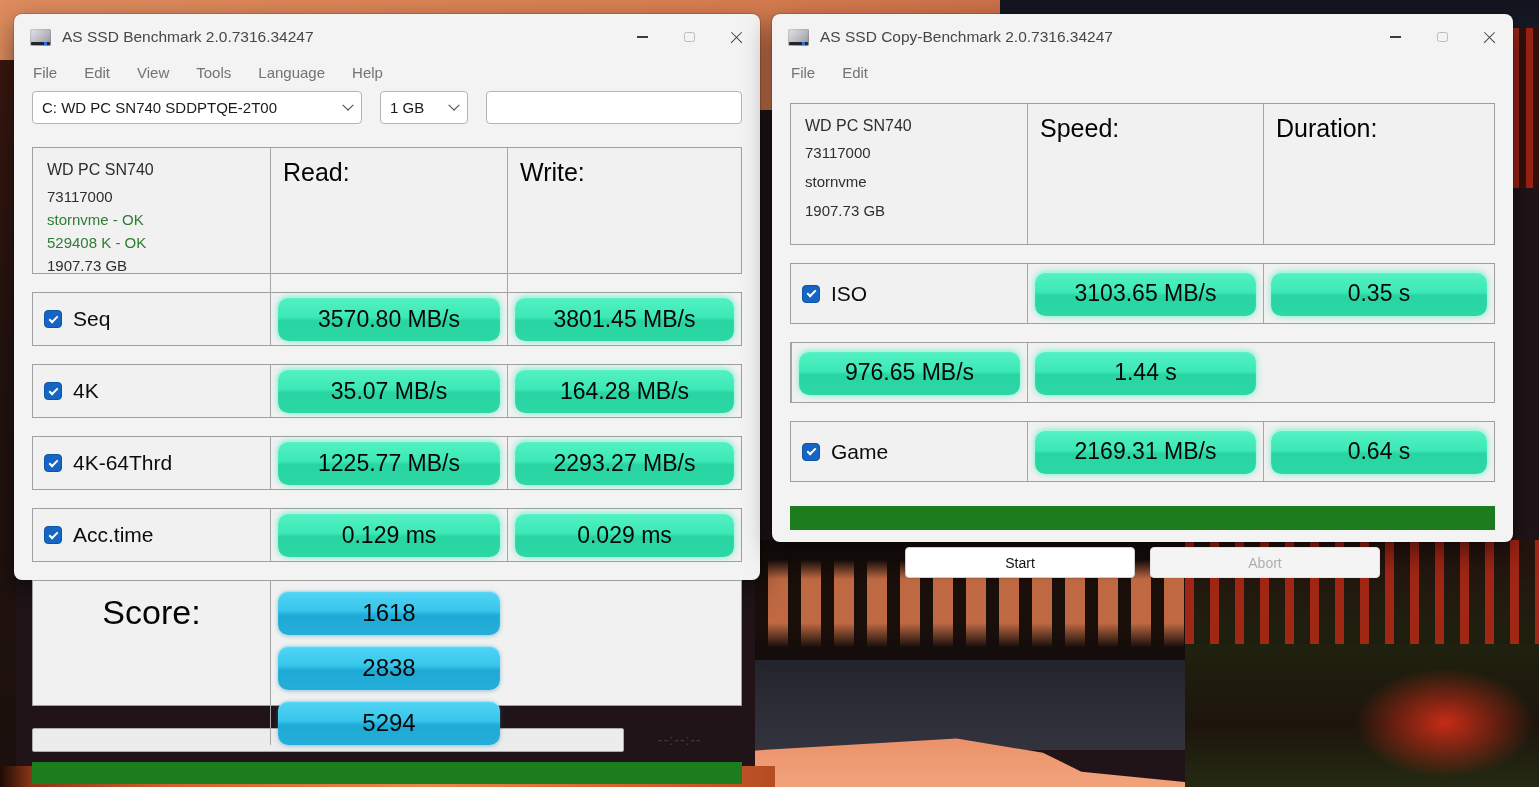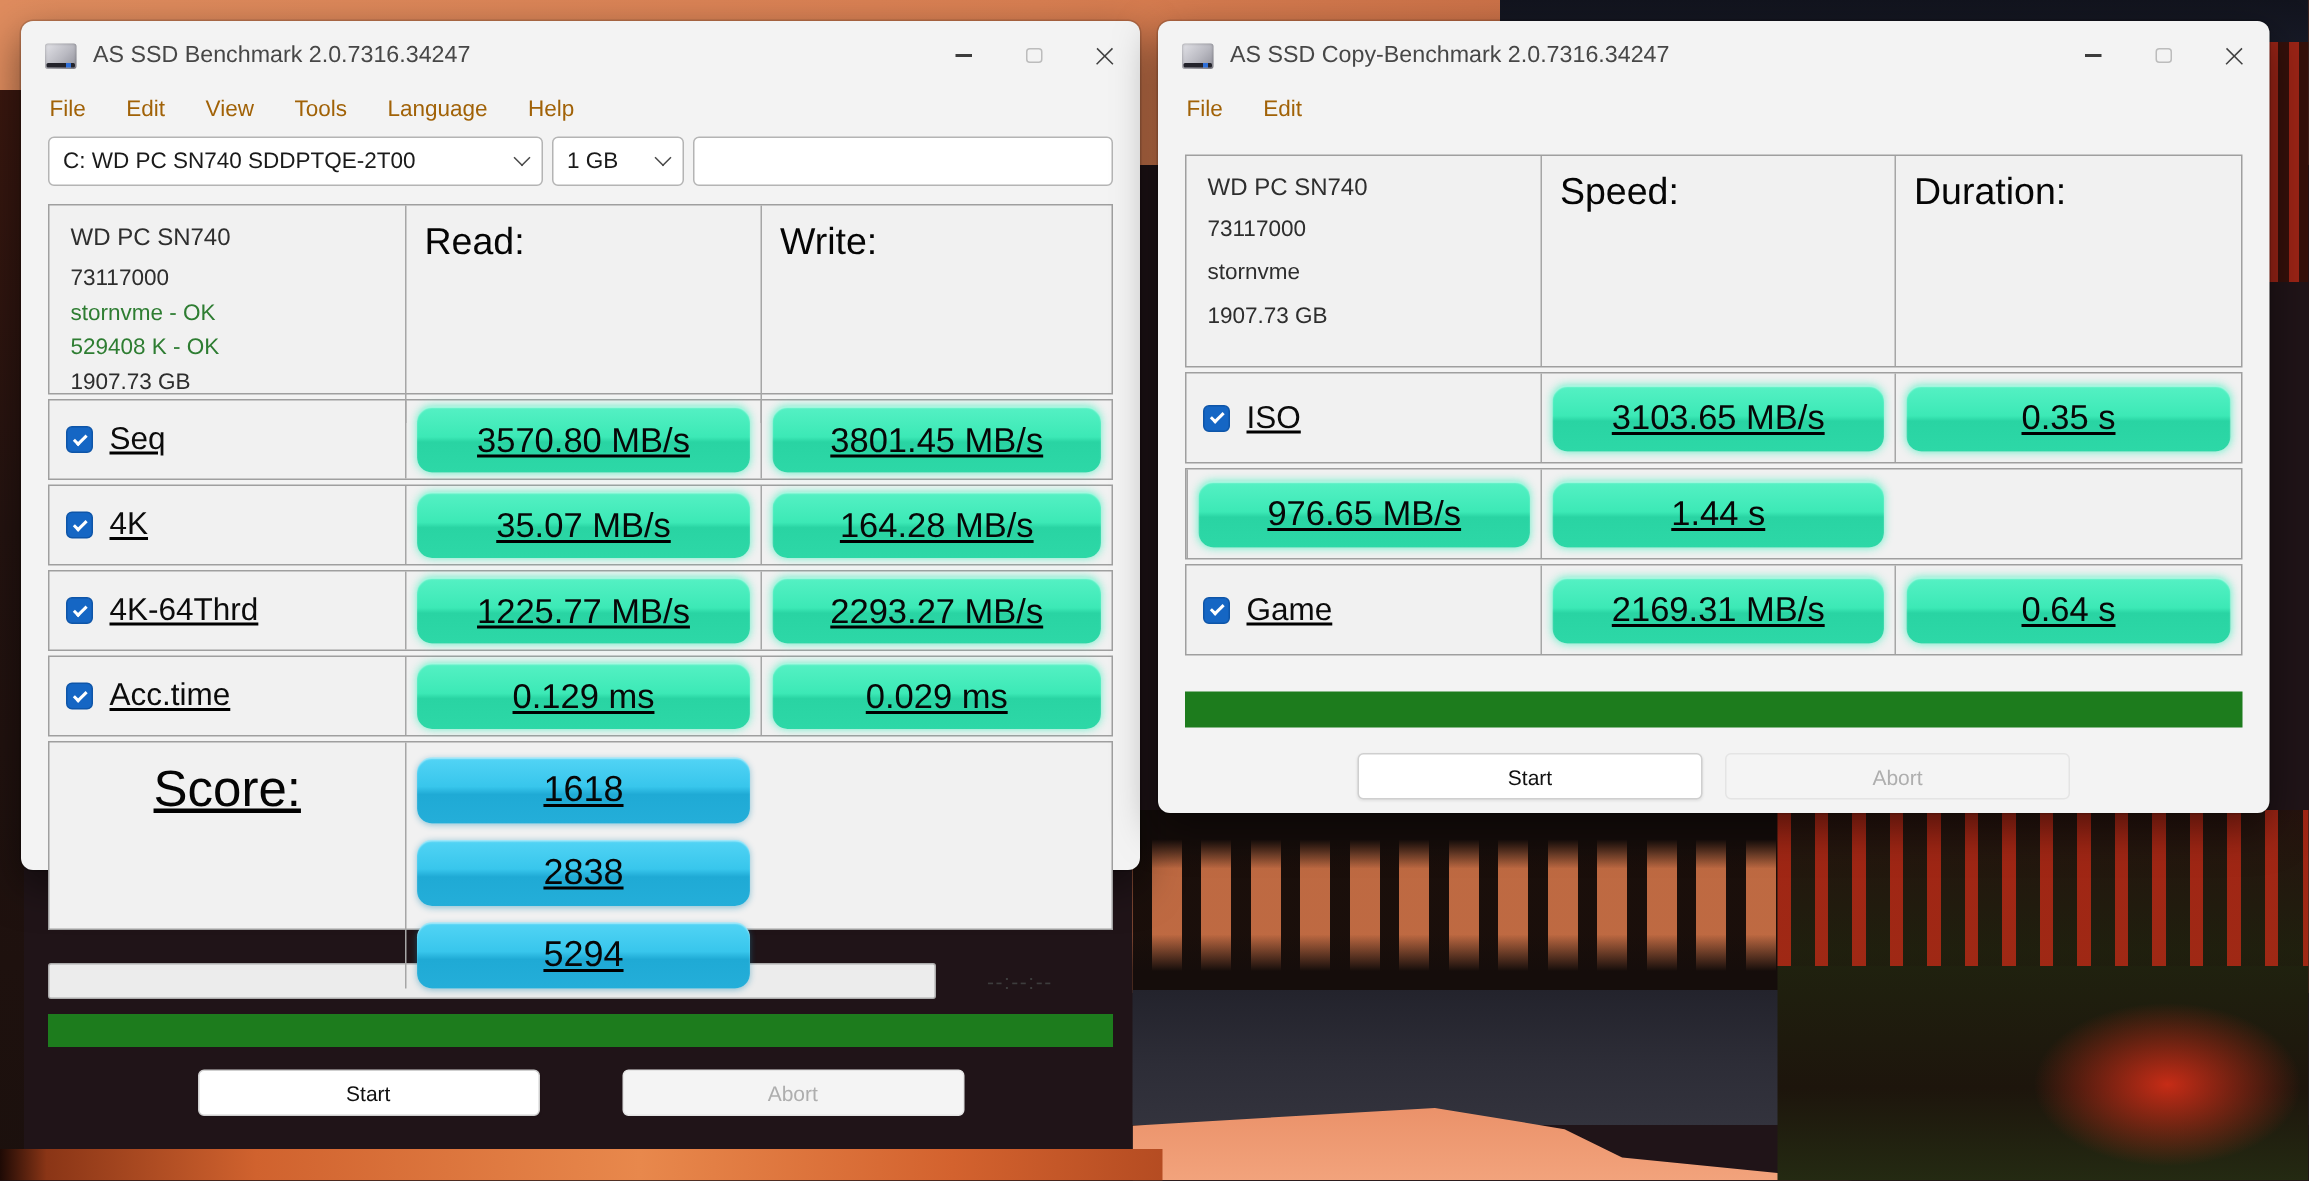--- a/index.html
+++ b/index.html
@@ -49,35 +49,35 @@
   .title { margin-left:11px; font-size:15.5px; color:#474747; }
   .win-controls { margin-left:auto; display:flex; height:100%; }
   .win-btn { width:47px; height:100%; background:transparent; border:none;
     display:flex; align-items:center; justify-content:center; position:relative; }
   .g-min { width:11px; height:1.6px; background:#3c3c3c; }
   .g-max { width:11px; height:10px; border:1.5px solid #bcbcbc; border-radius:2.5px; }
   .g-x { position:relative; width:13px; height:13px; }
   .g-x::before,.g-x::after { content:""; position:absolute; left:-1px; top:6px; width:15px; height:1.4px; background:#3f3f3f; }
   .g-x::before { transform:rotate(45deg); } .g-x::after { transform:rotate(-45deg); }
 
-  .menubar { display:flex; gap:27px; padding:4px 0 10px 19px; font-size:15px; color:#a16207; }
+  .menubar { display:flex; gap:27px; padding:4px 0 10px 19px; font-size:15px; color:#737373; }
   .menubar span { cursor:default; }
 
-  .toolbar { display:flex; gap:6px; padding:0 18px; margin-bottom:0;justify-content:center; }
+  .toolbar { display:flex; gap:18px; padding:0 18px; margin-bottom:11px;justify-content:center; }
   .combo { height:33px; background:#fff; border:1px solid #b4b4b4; border-radius:4px;
     display:flex; align-items:center; padding:0 9px; font-size:15px; color:#1a1a1a; }
   .combo-drive { width:330px; }
   .combo-size { width:88px; }
   .chev { width:8px; height:8px; border-right:1.6px solid #474747; border-bottom:1.6px solid #474747;
     transform:rotate(45deg) translate(-2px,-2px); margin-left:auto; }
   .field { flex:1; height:33px; background:#fff; border:1px solid #b4b4b4; border-radius:4px; padding:0 8px; font-size:15px; }
 
   .tablewrap { padding:12px 18px; }
   .row-box { display:grid; border:1px solid #9f9f9f; background:#f1f1f1; }
-  .row-box + .row-box { margin-top:3px;text-decoration:underline; }
+  .row-box + .row-box { margin-top:18px; }
   .lw .row-box { grid-template-columns:237px 237px 234px; }
   .rw .row-box { grid-template-columns:236px 236px 231px; }
   .cell { position:relative; }
   .cell.b { border-left:1px solid #a6a6a6; }
 
   .info-cell { padding:13px 14px; color:#2e2e2e; }
   .info-name { font-size:16px; margin-bottom:9px; }
   .info-line { font-size:15px; margin-bottom:6px; }
   .info-ok { color:#2e7d32; }
   .rw .info-line { margin-bottom:12px; }

